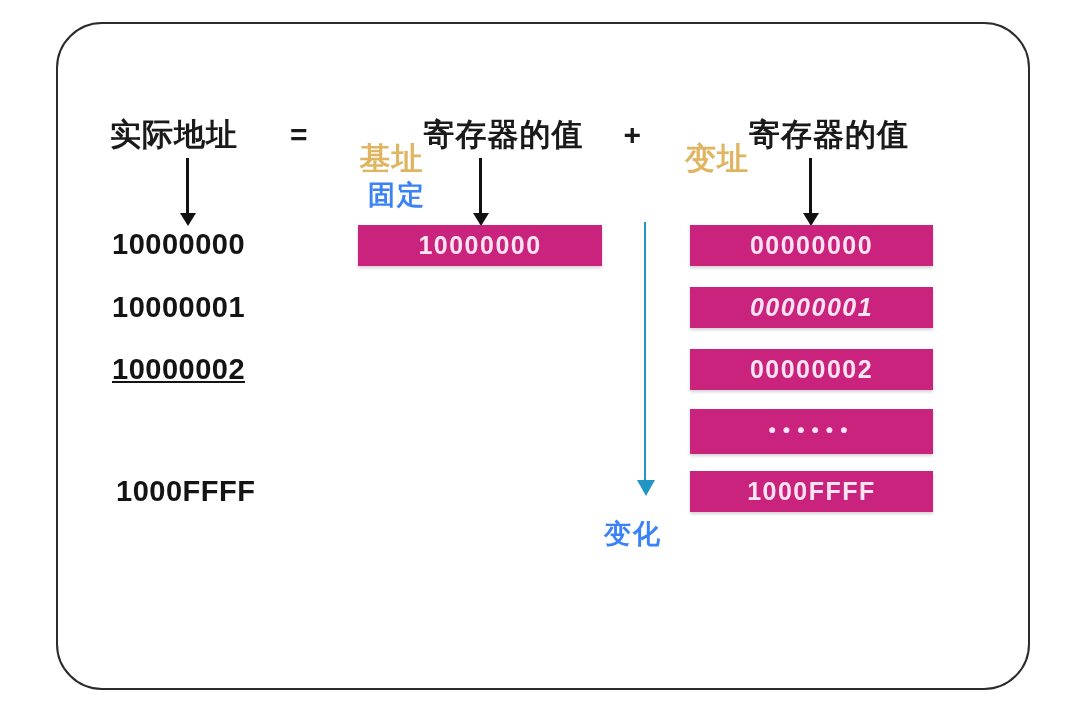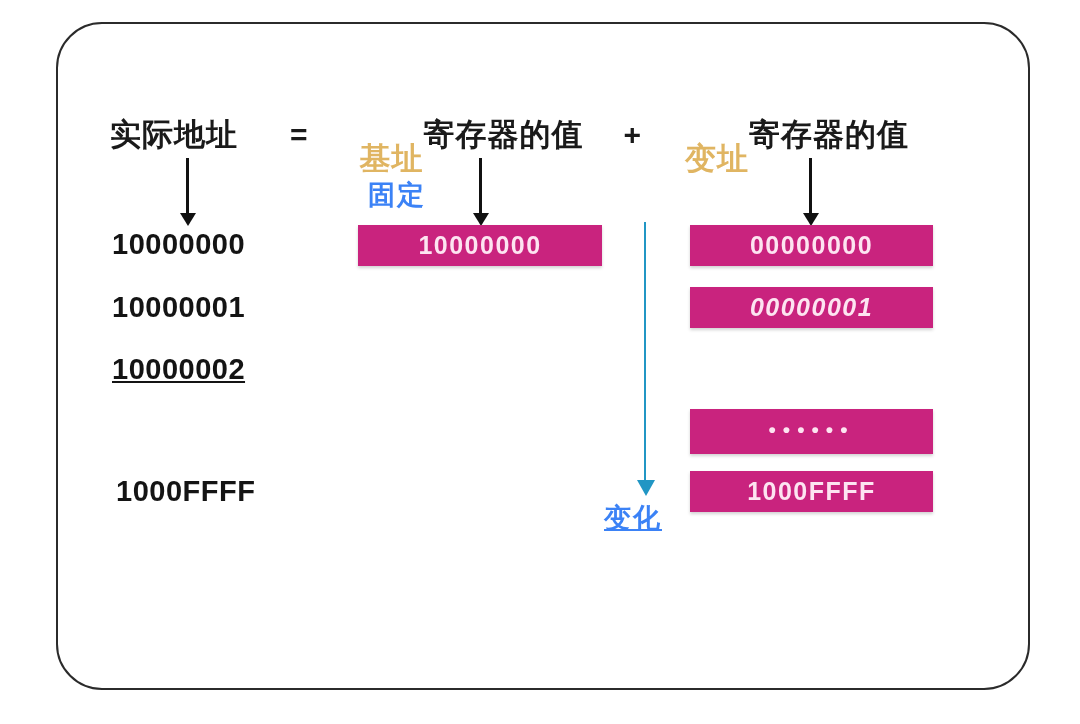--- a/index.html
+++ b/index.html
@@ -183,27 +183,28 @@
     <div class="head" style="top:55px;"></div>
   </div>
 
   <div class="cyan-label" style="left:368px; top:177px;">固定</div>
 
   <div class="arrow-cyan" style="left:634px; top:222px; height:275px;">
     <div class="shaft" style="height:258px;"></div>
     <div class="head" style="top:258px;"></div>
   </div>
 
-  <div class="cyan-label" style="left:604px; top:500px;text-decoration:underline;">变化</div>
+  <div class="cyan-label" style="left:604px; top:516px;">变化</div>
 
   <div class="addr" style="left:112px; top:228px;">10000000</div>
   <div class="addr" style="left:112px; top:291px;">10000001</div>
   <div class="addr" style="left:112px; top:353px;text-decoration:underline;">10000002</div>
   <div class="addr" style="left:116px; top:475px;">1000FFFF</div>
 
   <div class="vbox" style="left:358px; top:225px; width:244px; height:41px;">10000000</div>
 
   <div class="vbox" style="left:690px; top:225px; width:243px; height:41px;">00000000</div>
   <div class="vbox" style="left:690px; top:287px; width:243px; height:41px;font-style:italic;">00000001</div>
+  <div class="vbox" style="left:690px; top:349px; width:243px; height:41px;">00000002</div>
   <div class="vbox ellipsis" style="left:690px; top:409px; width:243px; height:41px;">••••••</div>
   <div class="vbox" style="left:690px; top:471px; width:243px; height:41px;">1000FFFF</div>
 
 </div>
 
 </body></html>

